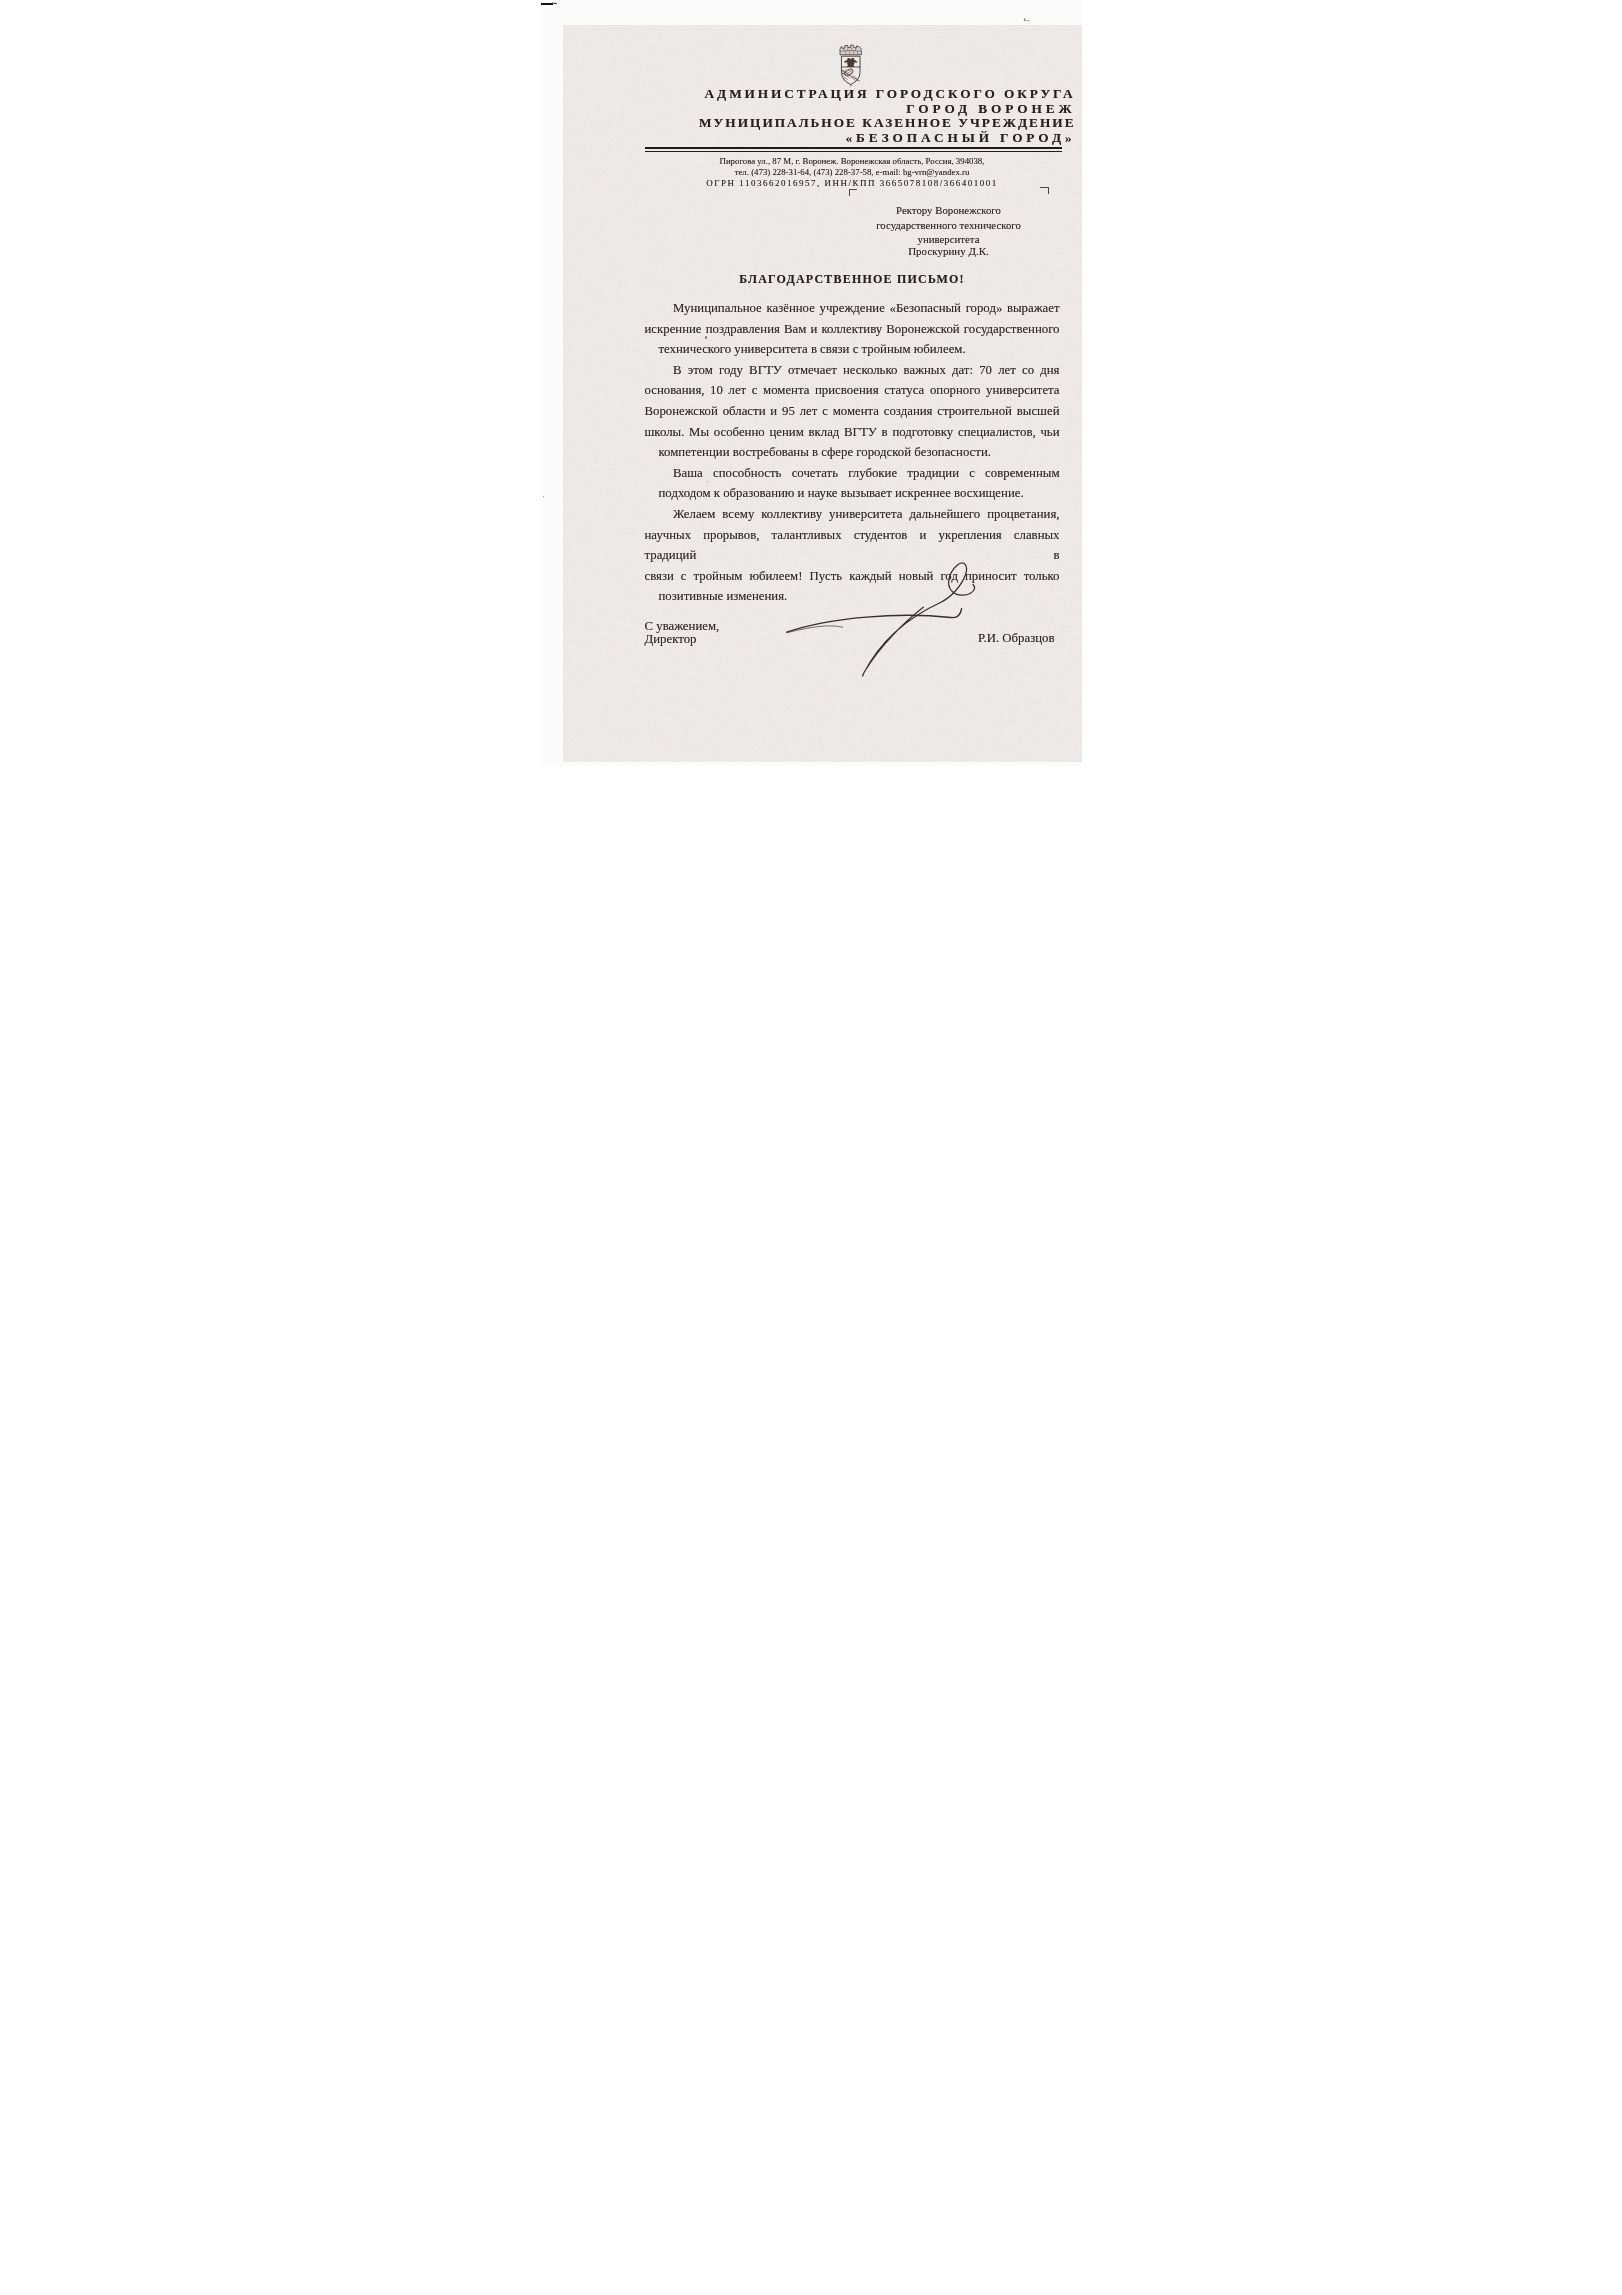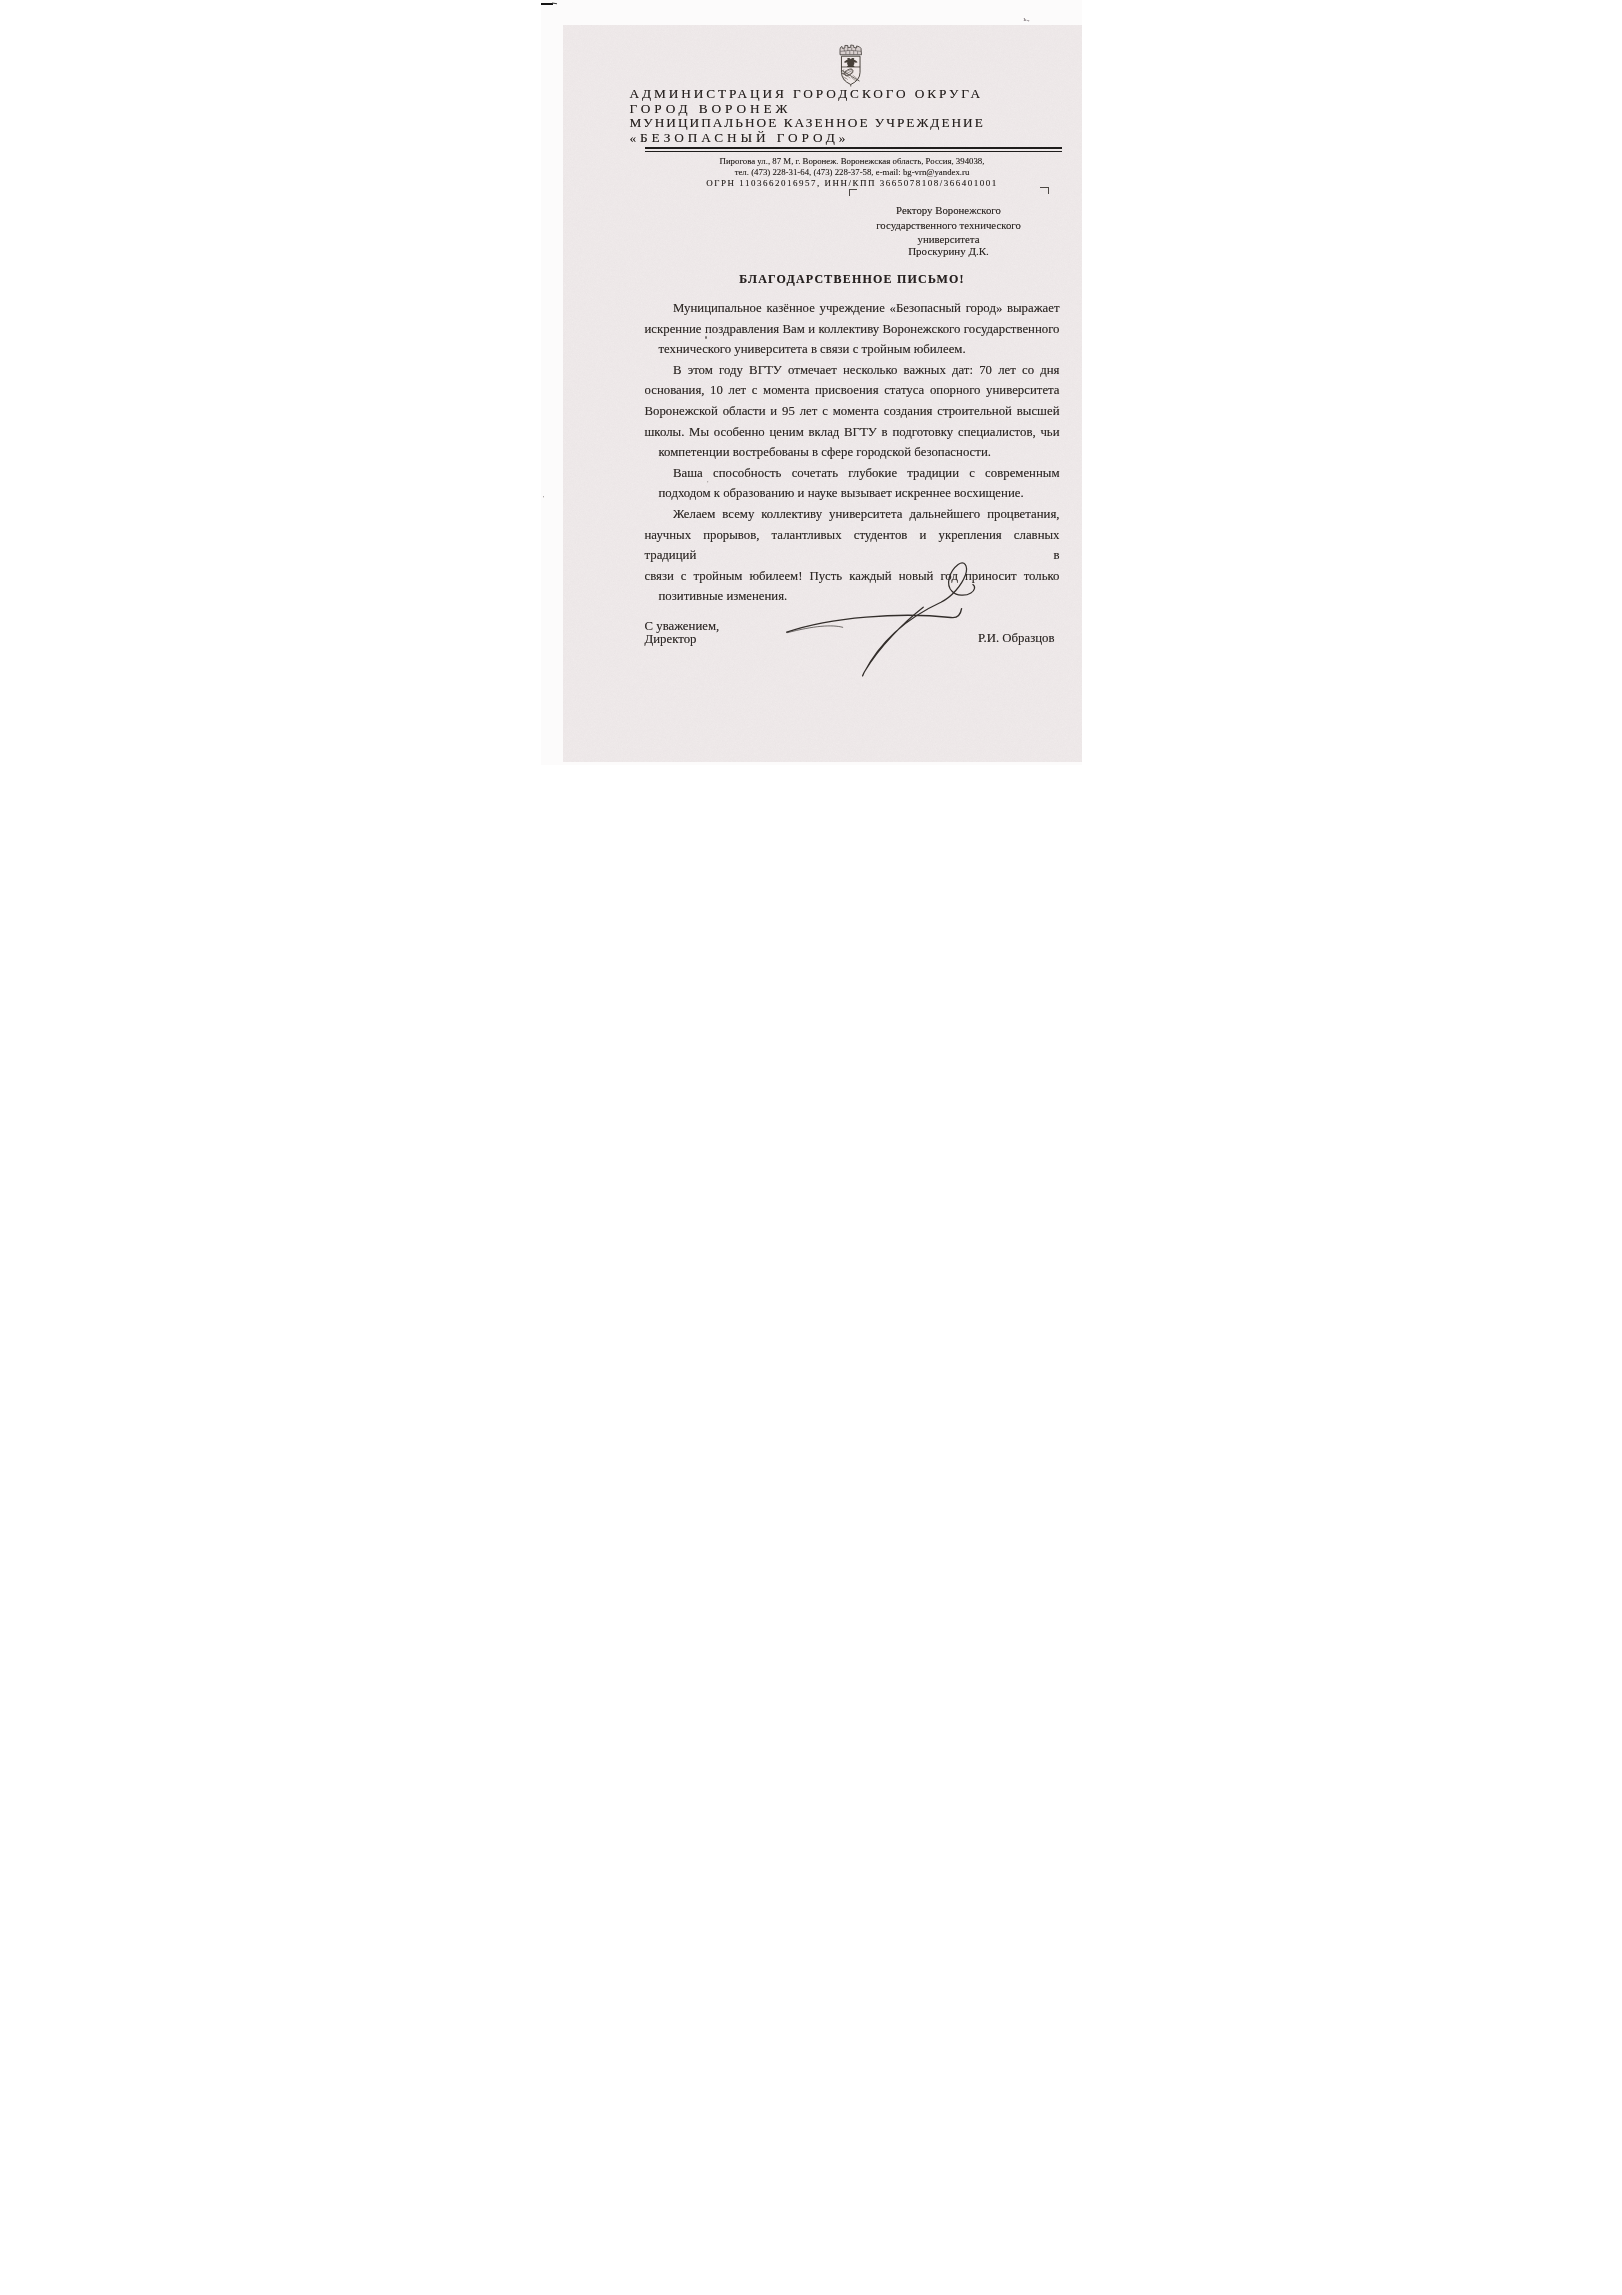--- a/index.html
+++ b/index.html
@@ -11,22 +11,22 @@
   }
   .paper {
     position:absolute; left:22.6px; top:24.5px; right:0; bottom:2.9px;
     background:#f1ecec;
   }
   .paper svg.grain { position:absolute; inset:0; width:100%; height:100%; opacity:.22; }
   .abs { position:absolute; }
   .ink { text-shadow:0 0 0.5px rgba(46,41,38,.45); }
 
   
-  .org-block { left:89px; top:87px; width:415px; text-align:left;
-    font-weight:normal; font-size:13.3px; line-height:14.7px; color:#26211f; }
+  .org-block { left:120px; top:87px; width:415px; text-align:right;
+    font-weight:bold; font-size:13.3px; line-height:14.7px; color:#26211f; }
   .org-l1 { letter-spacing:2.9px; }
   .org-l2 { letter-spacing:3.9px; }
   .org-l3 { letter-spacing:2px; }
   .org-l4 { letter-spacing:3.9px; }
   .rule { left:104px; top:147px; width:417px; }
   .rule .r1 { border-top:2px solid #1e1c1b; }
   .rule .r2 { border-top:1px solid #1e1c1b; margin-top:1.5px; }
   .addr-block { left:104px; top:156px; width:415px; text-align:center;
     font-size:8.8px; line-height:10.8px; color:#2a2522; }
   .addr-reg { letter-spacing:1.5px; font-size:9px; }
@@ -137,21 +137,21 @@
     <div>Ректору Воронежского</div>
     <div>государственного технического</div>
     <div>университета</div>
   </div>
   <div class="abs recipient-name ink">Проскурину Д.К.</div>
 
   <div class="abs title ink">БЛАГОДАРСТВЕННОЕ ПИСЬМО!</div>
 
   <div class="abs body-block ink">
       <div class="line indent">Муниципальное казённое учреждение «Безопасный город» выражает</div>
-      <div class="line">искренние поздравления Вам и коллективу Воронежского государственного</div>
+      <div class="line">искренние поздравления Вам и коллективу Воронежской государственного</div>
       <div class="line endline">технического университета в связи с тройным юбилеем.</div>
       <div class="line indent">В этом году ВГТУ отмечает несколько важных дат: 70 лет со дня</div>
       <div class="line">основания, 10 лет с момента присвоения статуса опорного университета</div>
       <div class="line">Воронежской области и 95 лет с момента создания строительной высшей</div>
       <div class="line">школы. Мы особенно ценим вклад ВГТУ в подготовку специалистов, чьи</div>
       <div class="line endline">компетенции востребованы в сфере городской безопасности.</div>
       <div class="line indent">Ваша способность сочетать глубокие традиции с современным</div>
       <div class="line endline">подходом к образованию и науке вызывает искреннее восхищение.</div>
       <div class="line indent">Желаем всему коллективу университета дальнейшего процветания,</div>
       <div class="line">научных прорывов, талантливых студентов и укрепления славных традиций в</div>

